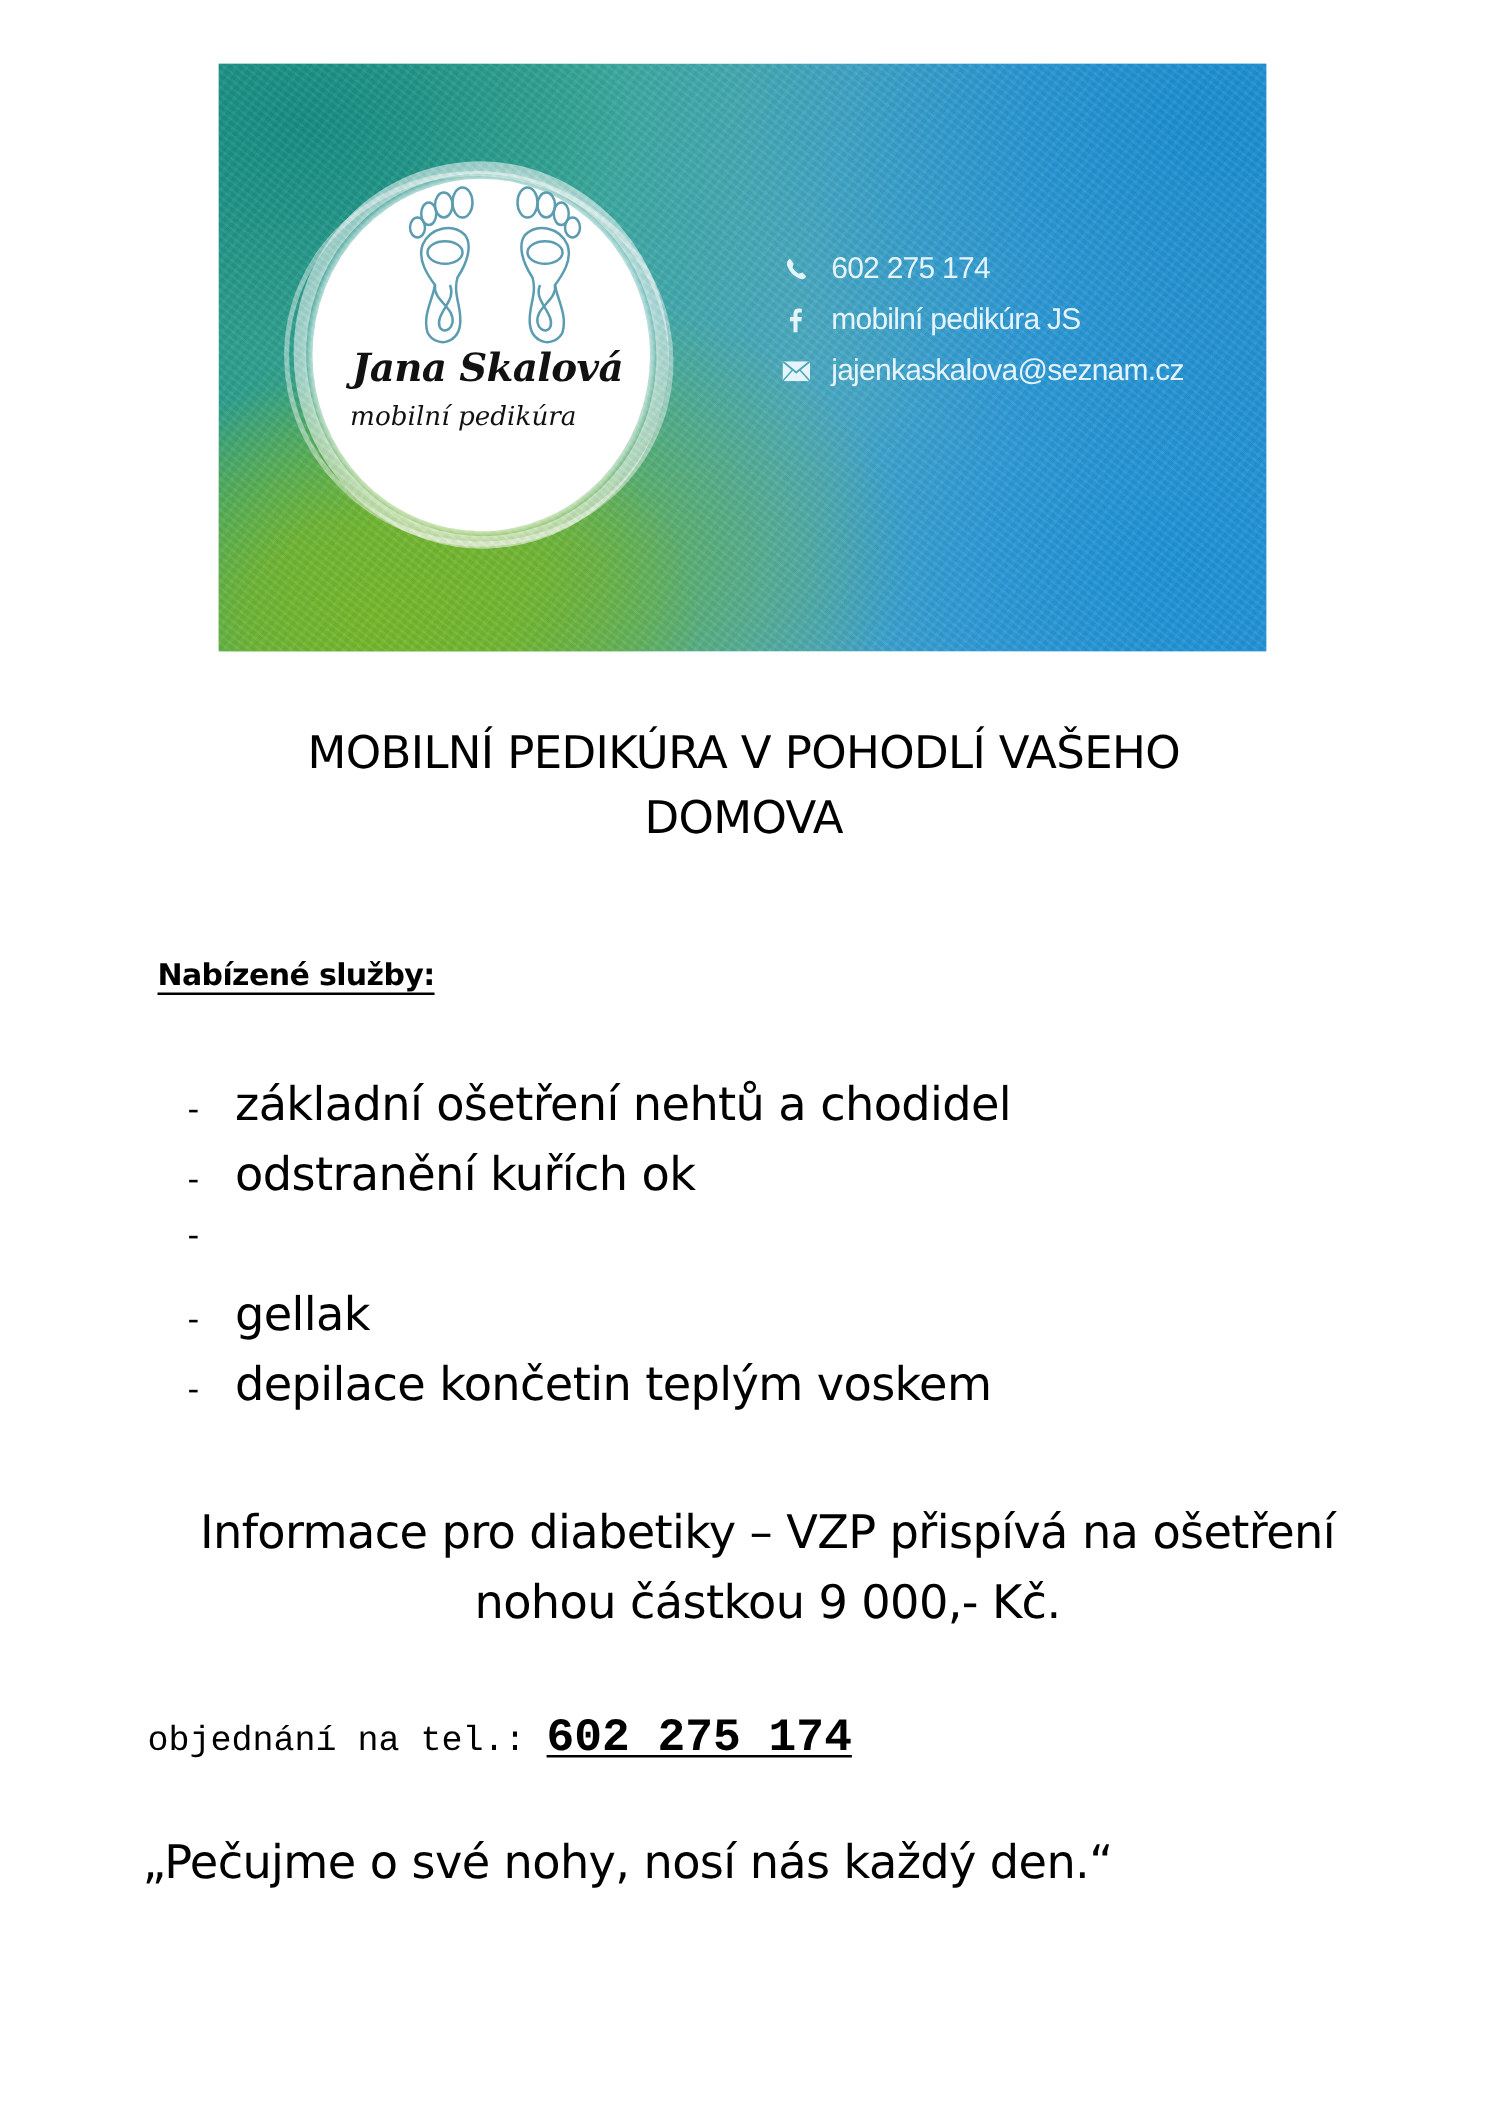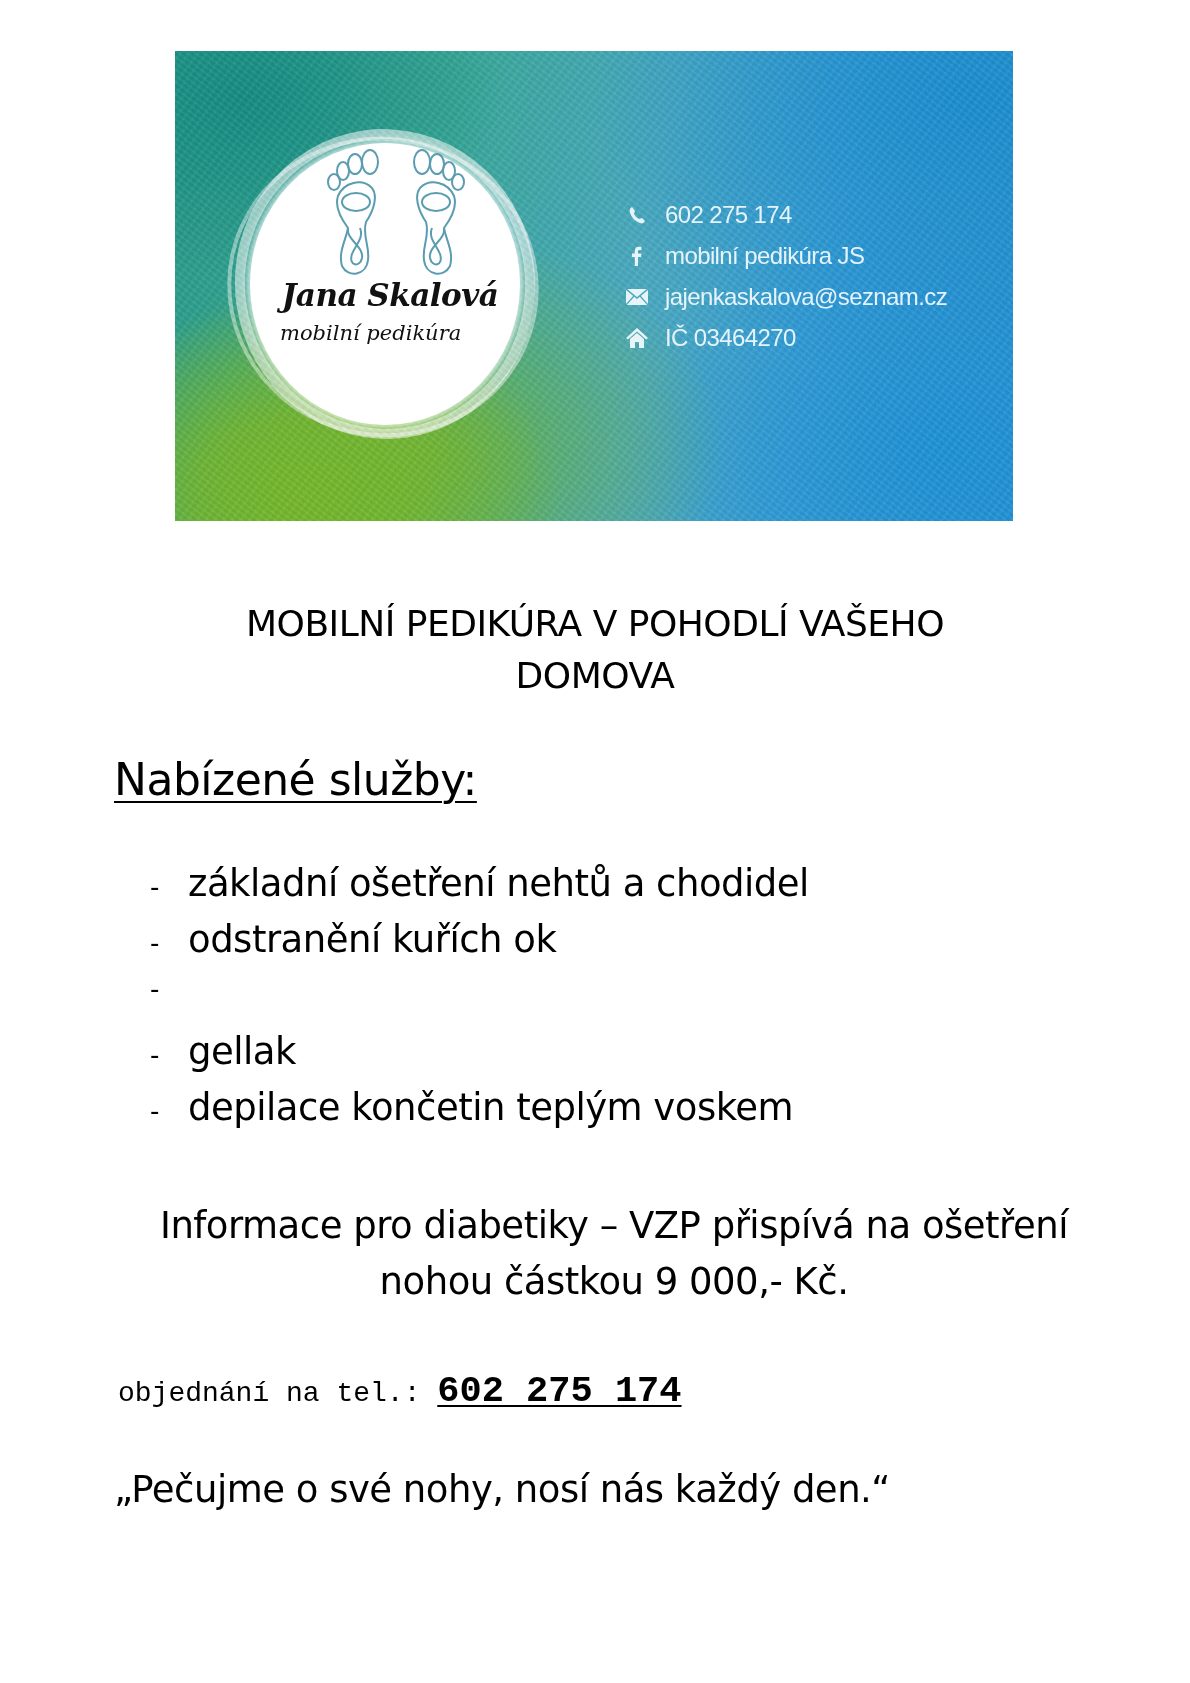--- a/index.html
+++ b/index.html
@@ -125,41 +125,41 @@
       margin-right: 16px;
       display: inline-flex;
       align-items: center;
       justify-content: center;
     }
 
     
     .title {
       position: absolute;
       left: 150px;
-      top: 598px;
+      top: 577px;
       width: 890px;
       text-align: center;
       font-family: "DejaVu Sans", sans-serif;
       font-size: 36px;
       line-height: 52px;
       letter-spacing: -0.5px;
       margin: 0;
       font-weight: normal;
     }
     .services-heading {
       position: absolute;
       left: 114px;
       top: 754px;
-      font-size: 44px;
+      font-size: 24px;
       text-decoration: underline;
       text-decoration-thickness: 2px;
       text-underline-offset: 6px;
       letter-spacing: -0.5px;
-      margin: 0;
-      font-weight: normal;
+      margin: 12px;
+      font-weight: bold;
     }
     .services-list {
       position: absolute;
       left: 150px;
       top: 862px;
       margin: 0;
       padding: 0;
       list-style: none;
     }
     .services-list li {
@@ -264,29 +264,20 @@
     <div class="contact-row">
       <span class="contact-icon">
         <svg width="22" height="16" viewBox="0 0 22 16">
             <rect x="0" y="0" width="22" height="16" fill="#f4fbff"></rect>
             <path d="M0 0 L11 9 L22 0" stroke="#4aa8b8" stroke-width="1.5" fill="none"></path>
             <path d="M0 16 L8 7 M22 16 L14 7" stroke="#4aa8b8" stroke-width="1.2"></path>
           </svg>
       </span>
       <span>jajenkaskalova@seznam.cz</span>
     </div>
-    <div class="contact-row">
-      <span class="contact-icon">
-        <svg width="24" height="22" viewBox="0 0 24 22">
-            <path d="M12 1 L1 11 L3 12.5 L12 4.5 L21 12.5 L23 11 Z" fill="#f4fbff"></path>
-            <path d="M5 12 L12 6 L19 12 V21 H14 V15 H10 V21 H5 Z" fill="#f4fbff"></path>
-          </svg>
-      </span>
-      <span>IČ 03464270</span>
-    </div>
   </div>
 </div>
 
 <h1 class="title">
   <span>MOBILNÍ PEDIKÚRA V POHODLÍ VAŠEHO</span><br>
   <span>DOMOVA</span>
 </h1>
 
 <h2 class="services-heading">Nabízené služby:</h2>
 

